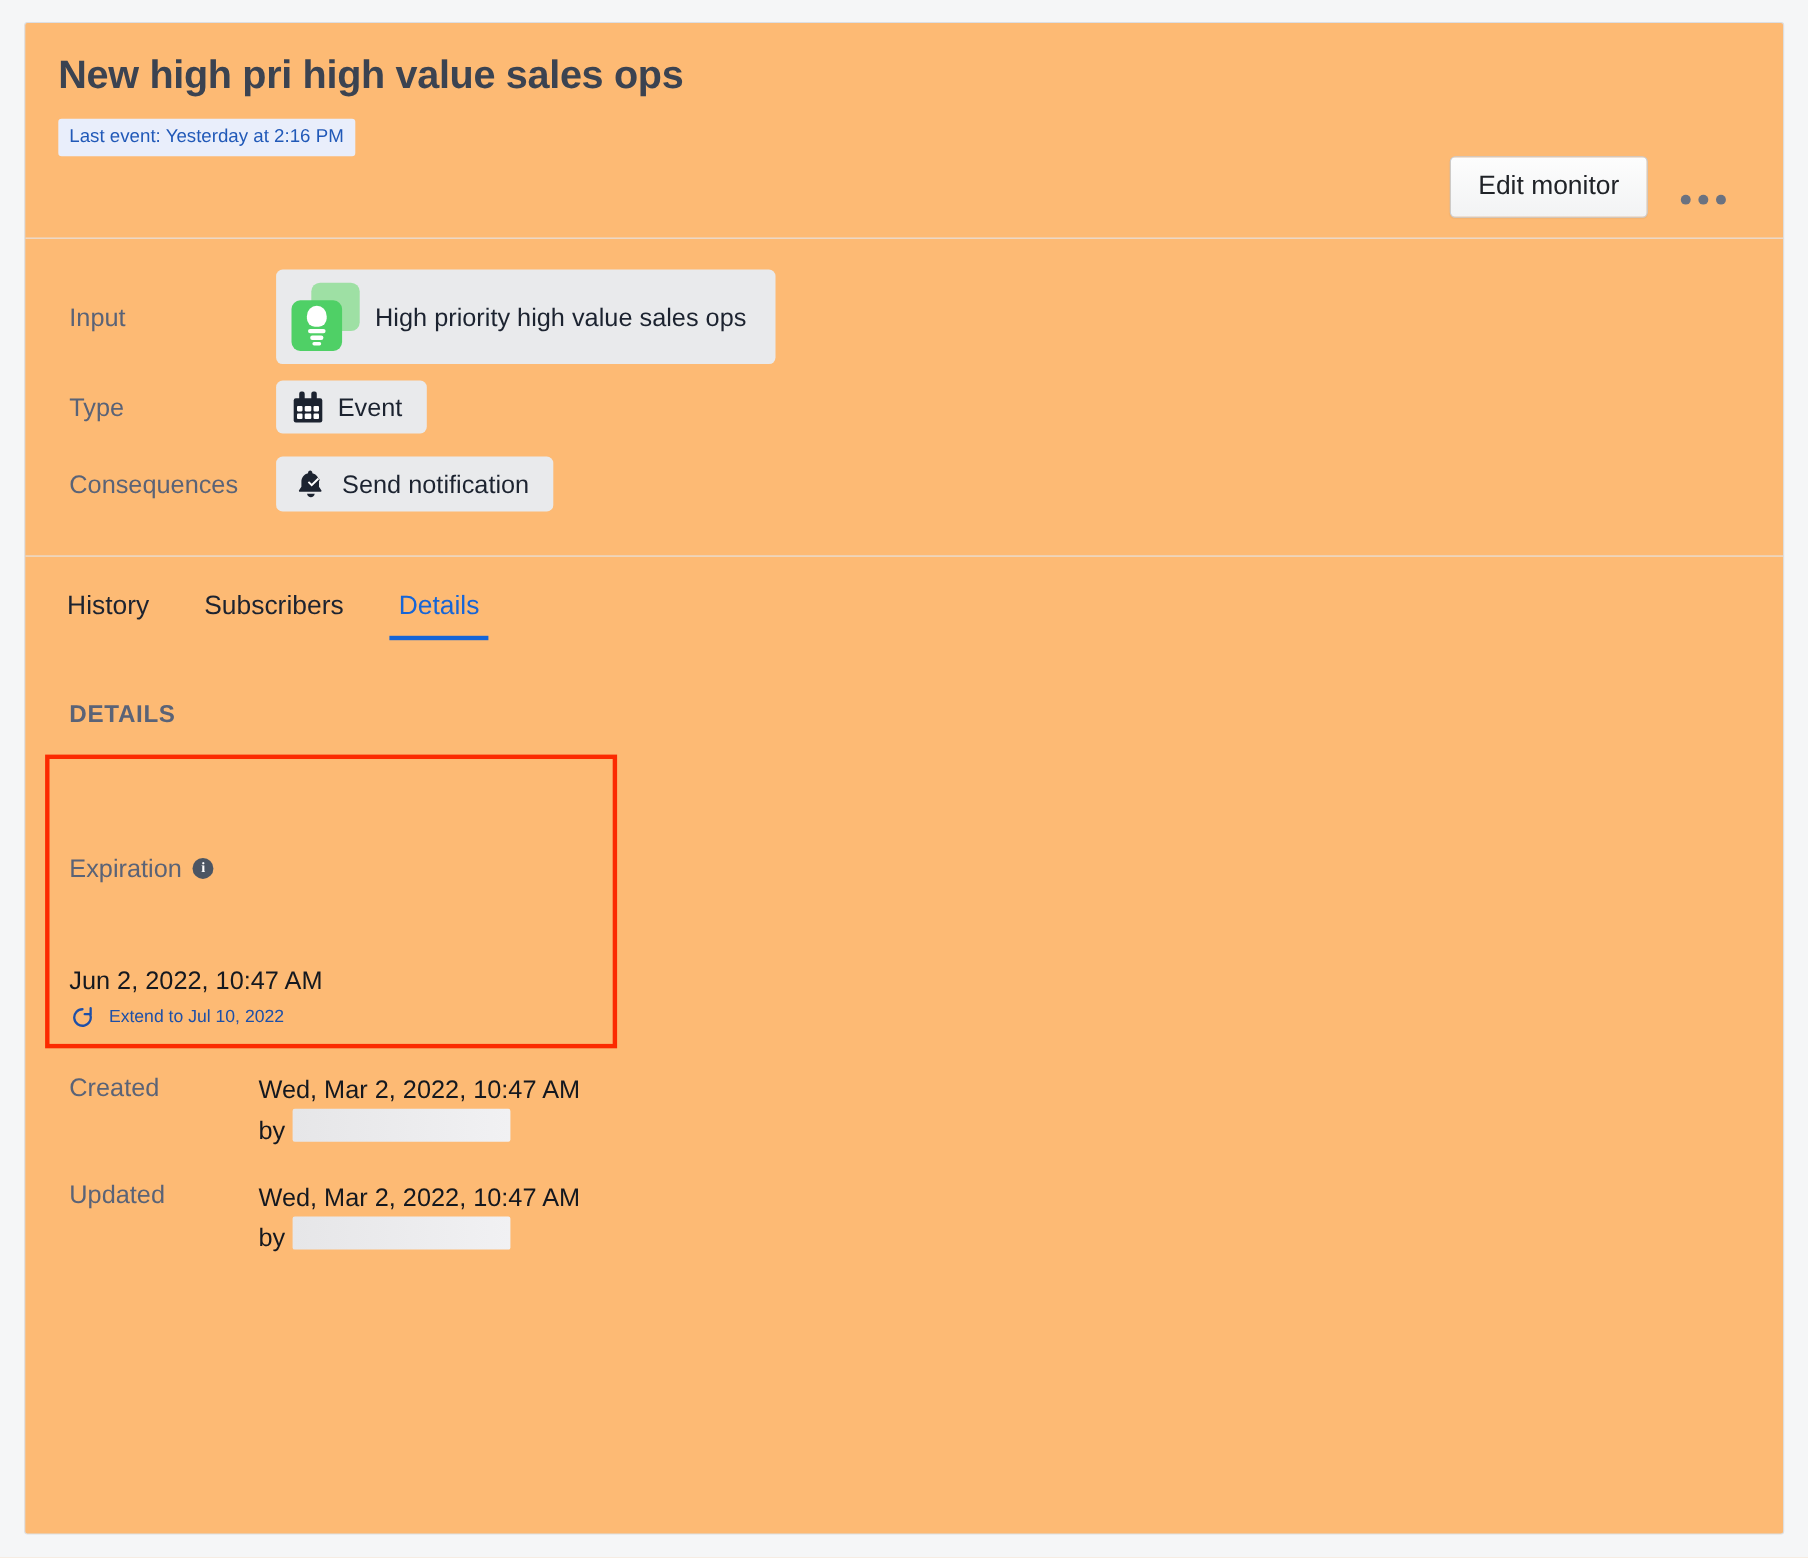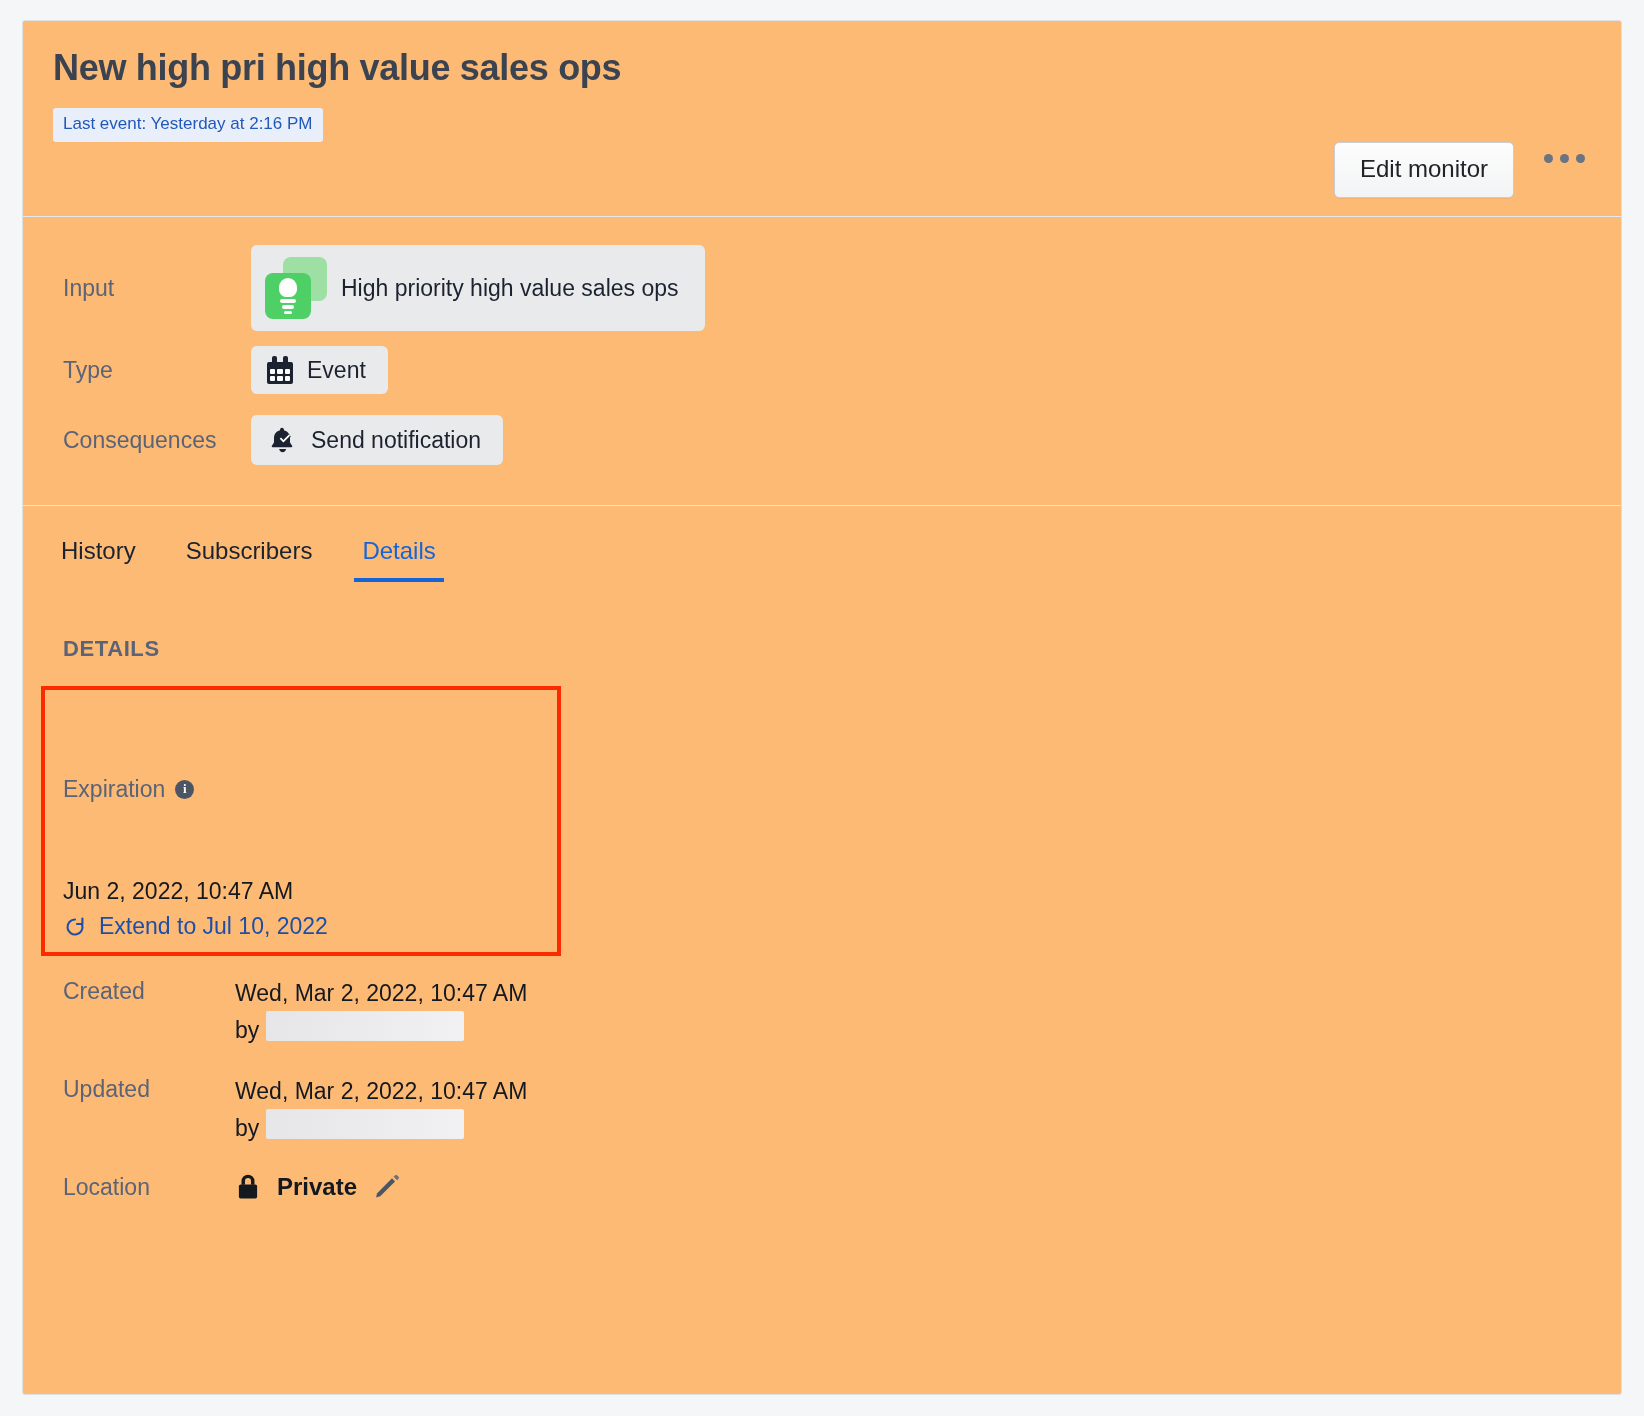--- a/index.html
+++ b/index.html
@@ -40,24 +40,24 @@
     display: inline-block;
     background: #e9eefb;
     color: #2159b8;
     font-size: 17px;
     padding: 7px 10px 8px 10px;
     border-radius: 3px;
     line-height: 1.1;
   }
   .header-actions {
     position: absolute;
-    right: 28px;
+    right: 44px;
     bottom: 18px;
     display: flex;
-    align-items: flex-start;
+    align-items: flex-end;
     gap: 22px;
   }
   .btn {
     background: linear-gradient(180deg,#fdfdfd 0%, #f2f3f4 100%);
     border: 1px solid #c9ccd1;
     border-radius: 5px;
     font-size: 24px;
     color: #202328;
     padding: 12px 25px 14px 25px;
     cursor: pointer;
@@ -184,21 +184,21 @@
   }
   .d-val { font-size: 23px; color: #14181f; line-height: 1.52; }
   .info-icon {
     width:19px;height:19px;border-radius:50%;
     background:#4b5563;color:#fff;font-size:13px;font-weight:bold;
     display:inline-flex;align-items:center;justify-content:center;
     font-family:"Liberation Serif", serif; cursor:pointer;
   }
   .extend-link {
     display:flex; align-items:center; gap:12px;
-    color:#1d4fa8; font-size:23px; cursor:pointer; margin-top:4px;
+    color:#1d4fa8; font-size:16px; cursor:pointer; margin-top:4px;
   }
   .redacted {
     display:inline-block; vertical-align: -3px;
     height: 30px; border-radius: 2px;
     background: linear-gradient(90deg,#e6e6e8 0%, #ececee 55%, #f1f1f3 100%);
   }
   .d-row.highlight {
     position: relative;
     border: 4px solid #fc2a00;
     padding: 12px 0 12px 18px;
@@ -326,29 +326,15 @@
       <div class="d-key">Updated</div>
       <div>
         <div class="d-val">Wed, Mar 2, 2022, 10:47 AM</div>
         <div class="d-val">
           <span>by</span>
           <span class="redacted" style="width:198px"></span>
         </div>
       </div>
     </div>
 
-    <div class="d-row">
-      <div class="d-key">Location</div>
-      <div class="loc-val">
-        <svg class="lock-icon" viewBox="0 0 24 26">
-          <path d="M7.6 11V7.6a4.4 4.4 0 0 1 8.8 0V11" fill="none" stroke="#14181f" stroke-width="3.2"></path>
-          <rect x="3.6" y="10.6" width="16.8" height="13" rx="1.6" fill="#14181f"></rect>
-        </svg>
-        <span class="loc-text">Private</span>
-        <svg class="pencil-icon" viewBox="0 0 24 24">
-          <path d="M3.6 17.3l-1 3.6 3.6-1L18.9 7.2l-2.6-2.6z" fill="#4b5563"></path>
-          <path d="M17.6 3.3l3 3 1.2-1.2a1.4 1.4 0 0 0 0-2l-1-1a1.4 1.4 0 0 0-2 0z" fill="#6b7280"></path>
-        </svg>
-      </div>
-    </div>
   </div>
 
 </div>
 
 </body></html>

